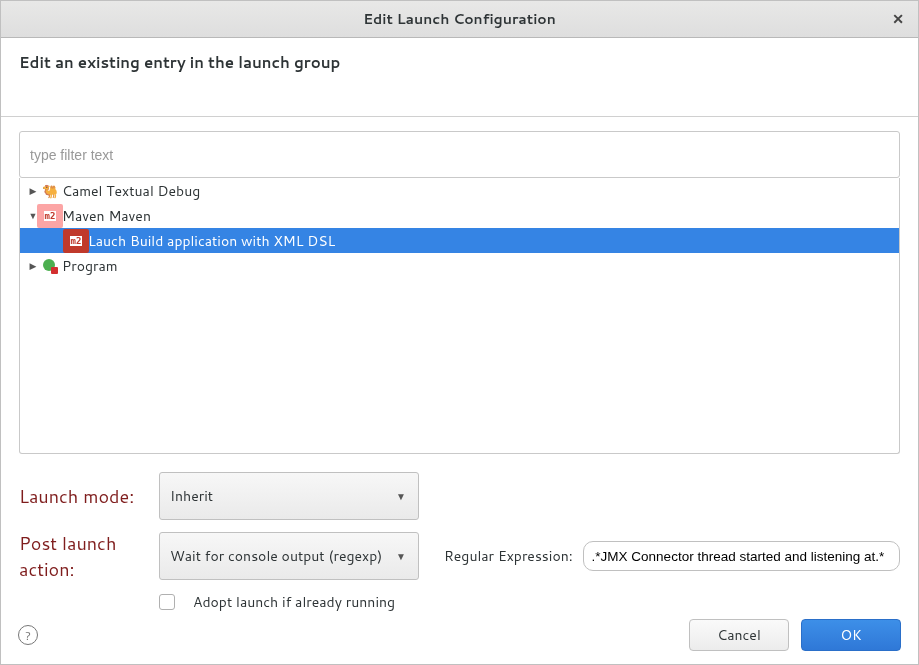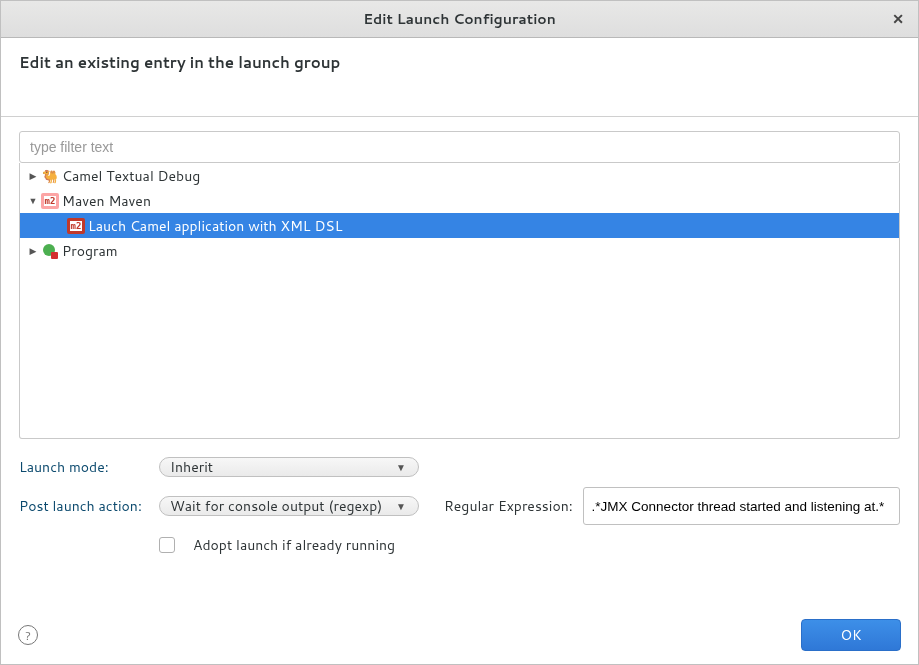--- a/index.html
+++ b/index.html
@@ -51,21 +51,21 @@
 .header-title {
   font-weight: bold;
   font-size: 15px;
   color: #2e3436;
 }
 .content {
   padding: 14px 18px 0 18px;
 }
 .filter-input {
   width: 100%;
-  height: 32px;
+  height: 47px;
   border: 1px solid #c9c9c9;
   border-radius: 3px;
   padding: 0 10px;
   font-size: 14px;
   background: #ffffff;
   color: #2e3436;
 }
 .filter-input::placeholder { color: #999; }
 .tree {
   border: 1px solid #c9c9c9;
@@ -104,21 +104,21 @@
   display: inline-flex;
   align-items: center;
   justify-content: center;
 }
 .icon-camel { font-size: 13px; }
 .icon-m2 {
   font-family: monospace;
   font-size: 9px;
   font-weight: bold;
   color: #c0392b;
-  border: 3px solid #fca5a5;
+  border: 7px solid #fca5a5;
   border-radius: 2px;
   padding: 0 1px;
   line-height: 10px;
   background: #fff;
 }
 .tree-row.selected .icon-m2 { background: #fff; color:#c0392b; border-color:#c0392b;}
 .icon-program {
   width: 14px;
   height: 14px;
   position: relative;
@@ -146,32 +146,32 @@
   padding: 18px 18px 6px 18px;
 }
 .form-row {
   display: flex;
   align-items: center;
   margin-bottom: 10px;
   gap: 10px;
 }
 .form-label {
   width: 130px;
-  color: #0c4a6e;
-  font-size: 14px;
+  color: #7f1d1d;
+  font-size: 18px;
 }
 .select-wrap {
   position: relative;
   width: 260px;
 }
 .select-box {
   width: 260px;
-  height: 20px;
+  height: 48px;
   border: 1px solid #c0c0c0;
-  border-radius: 13px;
+  border-radius: 3px;
   background: linear-gradient(to bottom, #f7f7f7, #eaeaea);
   padding: 0 32px 0 10px;
   font-size: 14px;
   display: flex;
   align-items: center;
   cursor: pointer;
   position: relative;
 }
 .select-arrow {
   position: absolute;
@@ -185,23 +185,23 @@
   justify-content: center;
   font-size: 10px;
   color: #555;
 }
 .regex-label {
   font-size: 14px;
   margin-left: 15px;
 }
 .regex-input {
   flex: 1;
-  height: 38px;
+  height: 30px;
   border: 1px solid #c0c0c0;
-  border-radius: 3px;
+  border-radius: 10px;
   background: #fff;
   padding: 0 8px;
   font-size: 13.5px;
 }
 .checkbox-row {
   display: flex;
   align-items: center;
   margin-left: 140px;
   margin-top: 4px;
   gap: 12px;
@@ -290,21 +290,21 @@
           <span class="icon-m2">m2</span>
         </span>
       <span>Maven Maven</span>
     </div>
 
     <div class="tree-row child selected">
       <span class="tree-arrow none"></span>
       <span class="tree-icon">
           <span class="icon-m2">m2</span>
         </span>
-      <span>Lauch Camel application with XML DSL</span>
+      <span>Lauch Build application with XML DSL</span>
     </div>
 
     <div class="tree-row">
       <span class="tree-arrow collapsed"></span>
       <span class="tree-icon">
           <span class="icon-program"></span>
         </span>
       <span>Program</span>
     </div>
 
@@ -336,17 +336,20 @@
 
   <div class="checkbox-row">
     <span class="checkbox"></span>
     <span>Adopt launch if already running</span>
   </div>
 </div>
 
 <div class="footer">
   <span class="help-icon">?</span>
   <div class="footer-buttons">
+    <div class="btn btn-cancel">
+      <span>Cancel</span>
+    </div>
     <div class="btn btn-ok">
       <span>OK</span>
     </div>
   </div>
 </div>
 
 </body></html>

